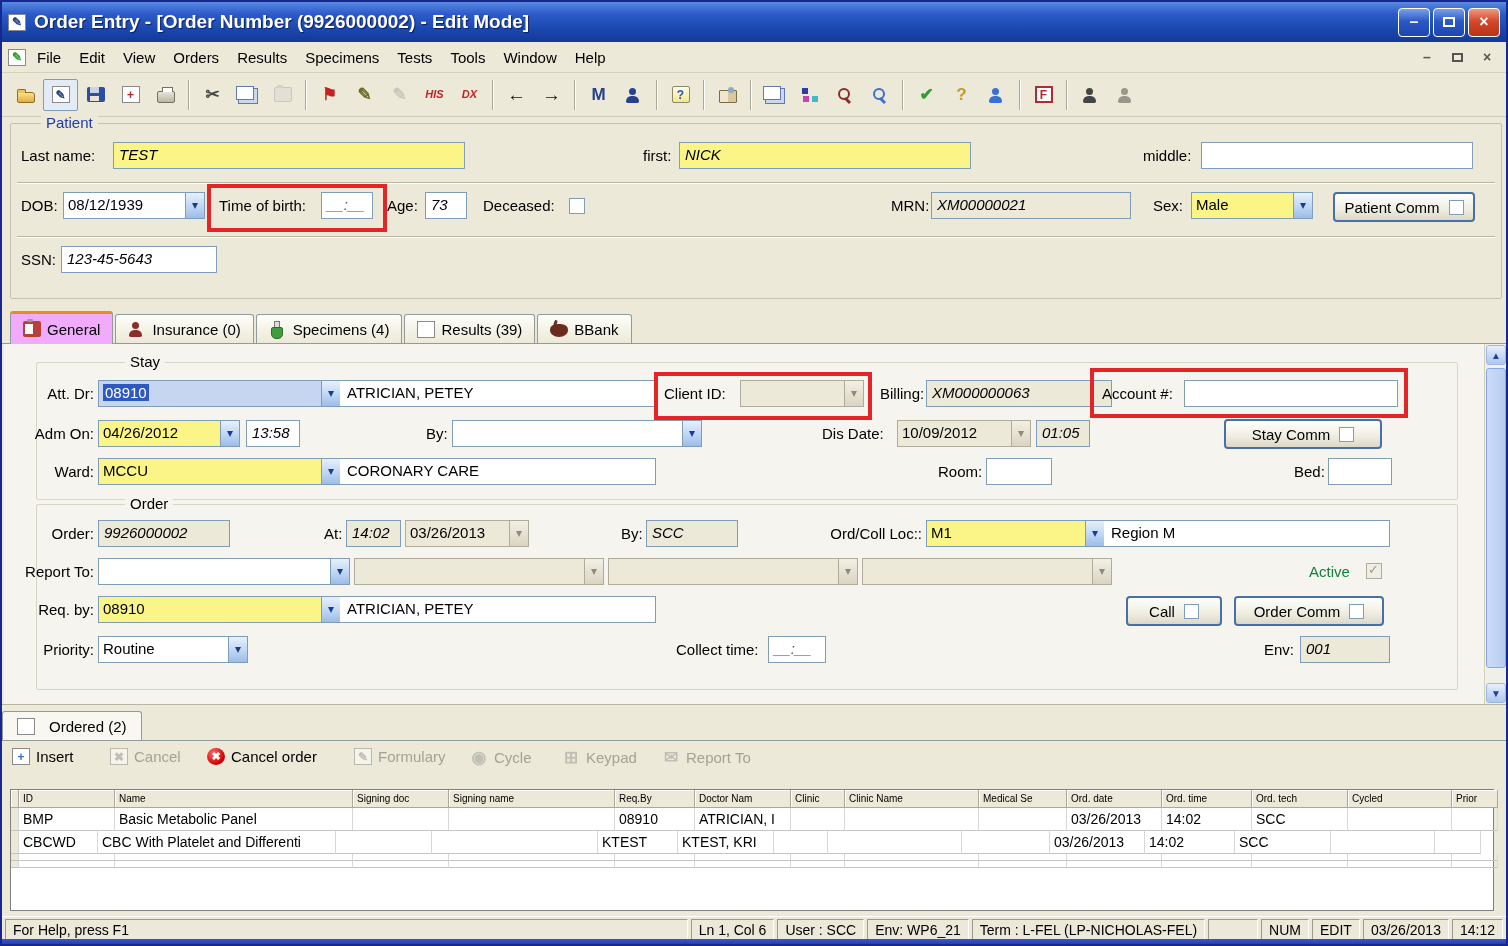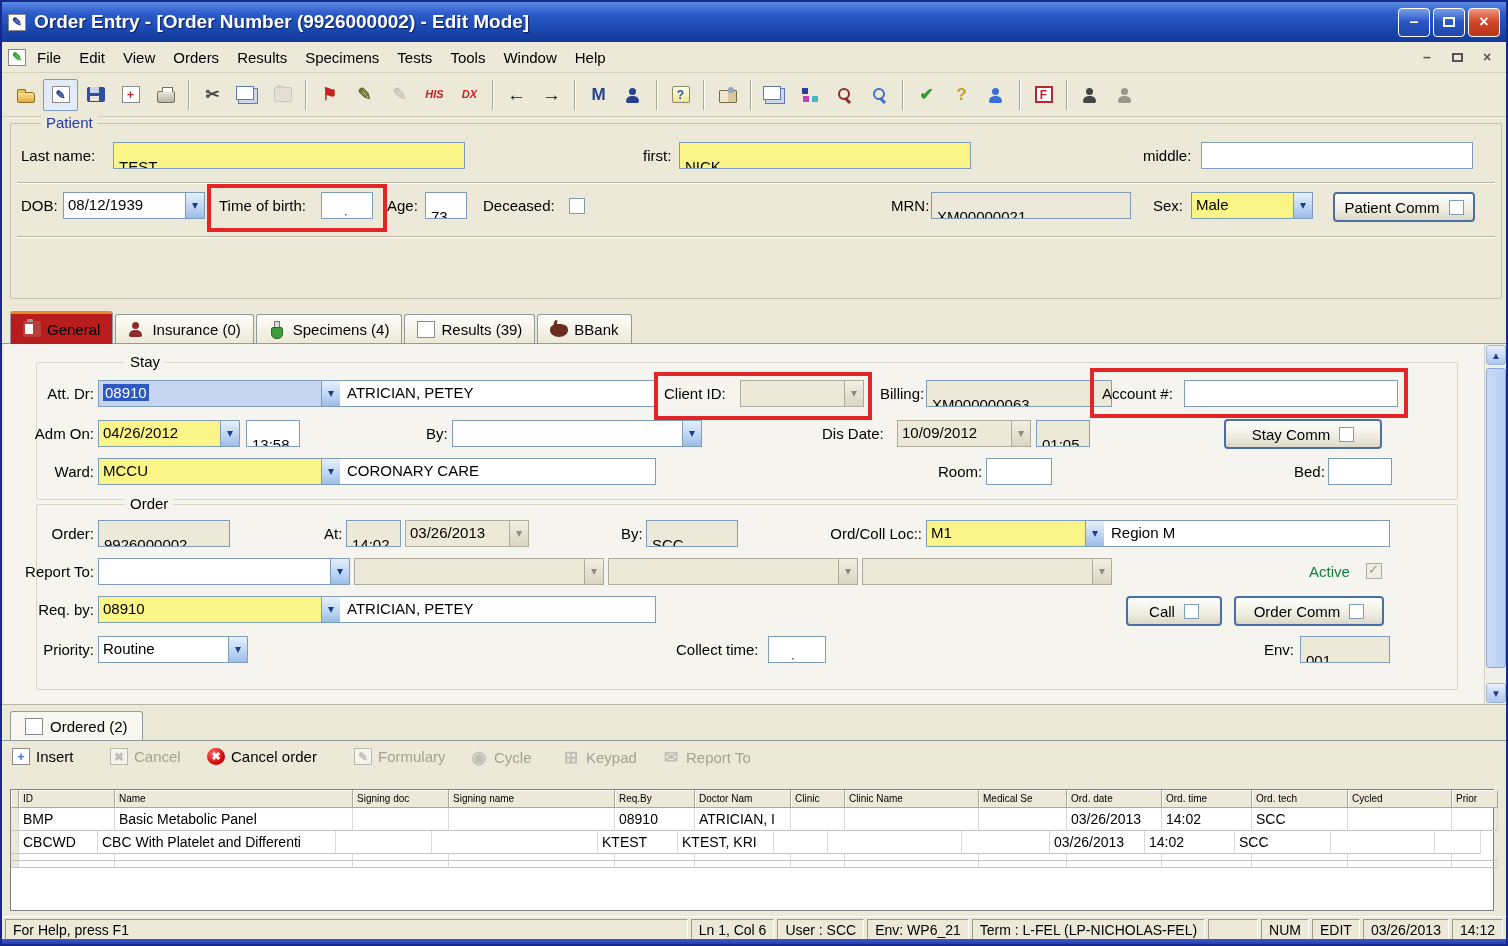--- a/index.html
+++ b/index.html
@@ -64,21 +64,21 @@
   .ic-flask{position:relative;width:14px;height:17px;}
   .ic-flask::before{content:"";position:absolute;left:5px;top:0;width:4px;height:7px;background:#DDD;border:1px solid #777;}
   .ic-flask::after{content:"";position:absolute;left:2px;top:6px;width:10px;height:10px;background:#3E9E3E;border:1px solid #2A6E2A;border-radius:2px 2px 5px 5px;}
   .ic-drop{width:11px;height:13px;background:#6B2B1F;border-radius:50% 50% 60% 60%;position:relative;margin-top:3px;}
   .ic-drop::before{content:"";position:absolute;left:4px;top:-4px;width:3px;height:6px;background:#6B2B1F;border-radius:2px;transform:rotate(20deg);}
   .ic-circle-red{width:17px;height:17px;border-radius:50%;background:radial-gradient(circle at 35% 30%,#F66,#C00 70%);color:#FFF;font-size:11px;font-weight:bold;display:inline-flex;align-items:center;justify-content:center;}
   
   .lbl{position:absolute;top:5px;white-space:nowrap;}
   .lbl.r{text-align:right;}
   .row{position:absolute;left:0;right:0;height:31px;}
-  .fld{position:absolute;height:27px;border:1px solid #7F9DB9;background:#FFF;padding:15px 5px 0;white-space:nowrap;overflow:hidden;}
+  .fld{position:absolute;height:27px;border:1px solid #7F9DB9;background:#FFF;padding:3px 5px 0;white-space:nowrap;overflow:hidden;font-style:italic;}
   .yellowbg{background:#FBF588 !important;}
   .tanbg{background:#ECE9D8 !important;}
   .bluebg{background:#C6D6F0 !important;}
   .combo{position:absolute;height:27px;display:flex;border:1px solid #7F9DB9;background:#FFF;}
   .combo .val{flex:1;padding:3px 4px 0;white-space:nowrap;overflow:hidden;}
   .cbtn{width:19px;background:linear-gradient(#E6F0FC,#BBD4F2 60%,#9CBCE8);border-left:1px solid #7F9DB9;display:flex;align-items:center;justify-content:center;}
   .cbtn::after{content:"▾";font-size:12px;color:#1C3C8C;margin-top:-2px;}
   .combo.dis{background:#ECE9D8;border-color:#B0AC9C;}
   .combo.dis .cbtn{background:linear-gradient(#F2EFE4,#DAD5C2);border-left-color:#B0AC9C;}
   .combo.dis .cbtn::after{color:#8E8B7D;}
@@ -96,32 +96,32 @@
   .sepline{position:absolute;left:6px;right:6px;height:2px;border-top:1px solid #B8B5A4;border-bottom:1px solid #FFF;}
   .grp{position:absolute;top:-10px;padding:0 5px;}
   .ann{position:absolute;border:4px solid #E42528;pointer-events:none;z-index:6;}
   
   .patient-panel{position:absolute;left:8px;top:121px;width:1492px;height:176px;border:1px solid #C4C1AE;border-radius:2px;background:#ECE9D8;}
   .patient-panel .grp{left:30px;color:#2038B0;background:#ECE9D8;}
   
   .tabstrip{position:absolute;left:0;top:309px;right:0;height:33px;display:flex;align-items:flex-end;padding-left:8px;background:#ECE9D8;border-bottom:1px solid #919B9C;}
   .tab{display:flex;align-items:center;gap:6px;height:29px;padding:0 12px;margin-right:2px;border:1px solid #919B9C;border-bottom:none;
     border-radius:3px 3px 0 0;background:linear-gradient(#FEFEFA,#ECE9D8);}
-  .tab.active{height:33px;background:#b91c1c;border-top:3px solid #E68B2C;margin-bottom:-1px;justify-content:center;}
+  .tab.active{height:33px;background:#f0abfc;border-top:3px solid #E68B2C;margin-bottom:-1px;justify-content:center;}
   
   .content{position:absolute;left:2px;top:342px;width:1482px;height:360px;background:#F5F4EF;}
   .groupbox{position:absolute;border:1px solid #D8D5C4;border-radius:2px;}
   .groupbox .grp{left:88px;background:#F5F4EF;}
   .vscroll{position:absolute;right:0;top:342px;width:22px;height:360px;background:#F0EFE8;border-left:1px solid #D4D0BE;}
   .sbtn{position:absolute;left:1px;width:20px;height:20px;border:1px solid #9EB6E4;border-radius:3px;
     background:linear-gradient(#E8F0FC,#C3D6F4 60%,#AFC8EE);color:#27418F;font-size:10px;display:flex;align-items:center;justify-content:center;}
   .sthumb{position:absolute;left:1px;top:24px;width:20px;height:300px;border:1px solid #8CA6E4;border-radius:3px;background:linear-gradient(90deg,#CBDCF8,#B8CDF2);}
   
   .ordered{position:absolute;left:0;top:702px;right:0;height:212px;background:#ECE9D8;border-top:1px solid #B8B5A4;}
-  .otab{position:absolute;left:8px;top:6px;height:30px;display:flex;align-items:center;gap:7px;padding:0 14px;
+  .otab{position:absolute;left:0;top:6px;height:30px;display:flex;align-items:center;gap:14px;padding:0 14px;
     border:1px solid #919B9C;border-bottom:none;border-radius:3px 3px 0 0;background:#F8F7F2;}
   .otab-strip{position:absolute;left:0;top:35px;right:0;height:1px;background:#919B9C;}
   .obar{position:absolute;left:0;top:36px;right:0;height:42px;}
   .obtn{position:absolute;top:7px;display:flex;align-items:center;gap:6px;font-size:15px;}
   .obtn.disabled{color:#A5A295;}
   .obtn.disabled .icn{opacity:.5;filter:grayscale(1);}
   .multiple-box{position:absolute;left:1316px;top:28px;width:188px;height:48px;border:4px solid #E42528;background:#FFF;
     display:flex;align-items:center;justify-content:flex-end;padding-right:12px;color:#3440D0;}
   .grid{position:absolute;left:8px;top:84px;width:1484px;height:122px;background:#FFF;border:1px solid #808080;display:flex;flex-direction:column;}
   .gr{display:flex;}
@@ -304,20 +304,24 @@
       <span class="combo" style="left:1180px;width:122px;">
         <span class="val yellowbg">Male</span>
           <span class="cbtn"></span>
       </span>
       <span class="xpbtn" style="left:1322px;width:142px;top:0;">
         <span>Patient Comm</span>
           <span class="cb bcb" style="position:static;"></span>
       </span>
     </div>
     <div class="sepline" style="top:112px;"></div>
+    <div class="row" style="top:122px;">
+      <span class="lbl" style="left:10px;">SSN:</span>
+      <span class="fld" style="left:50px;width:156px;">123-45-5643</span>
+    </div>
     <div class="ann" style="left:196px;top:60px;width:180px;height:48px;"></div>
   </div>
 
   <div class="tabstrip" id="tab-strip">
       <div class="tab active">
         <span class="icn ic-clipboard"></span>
         <span>General</span>
       </div>
       <div class="tab">
         <span class="icn ic-person c-darkred"></span>

